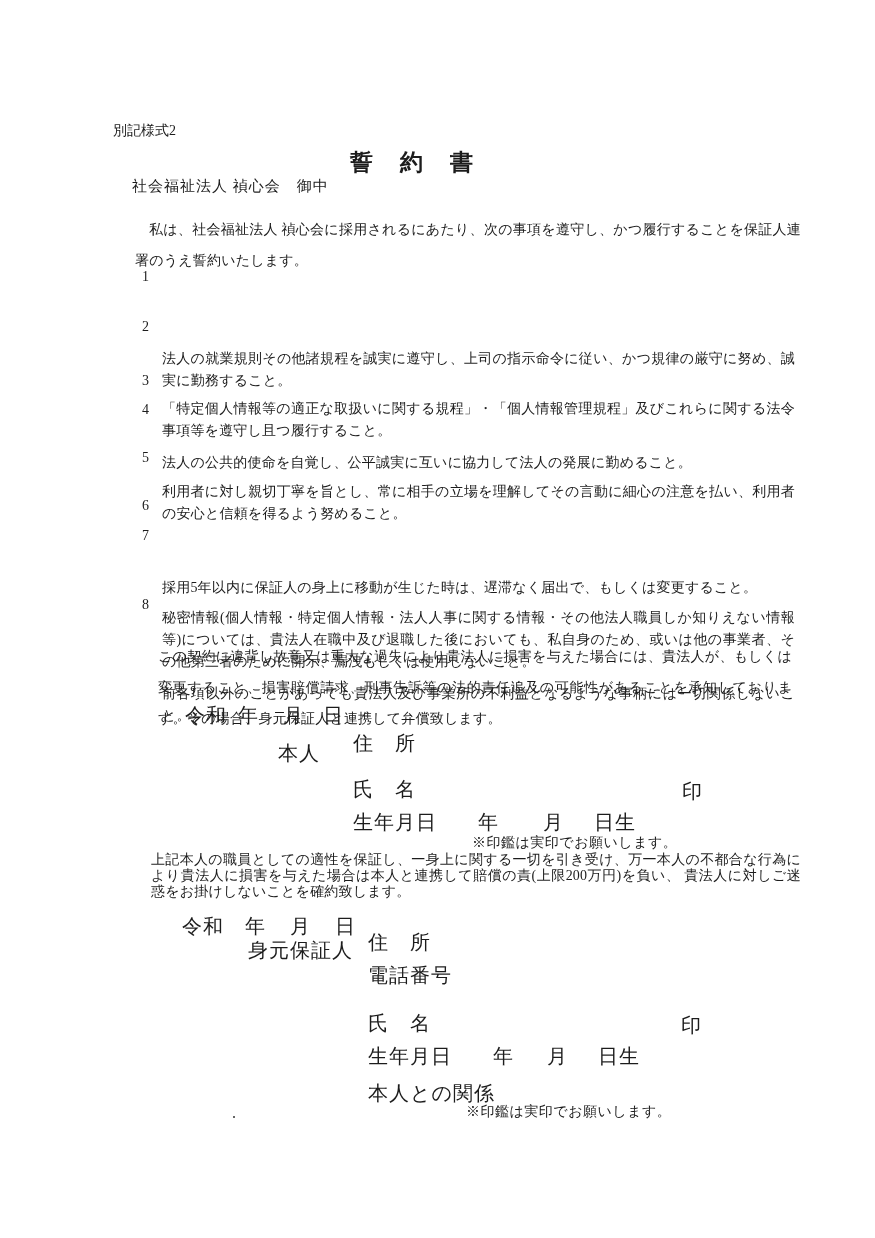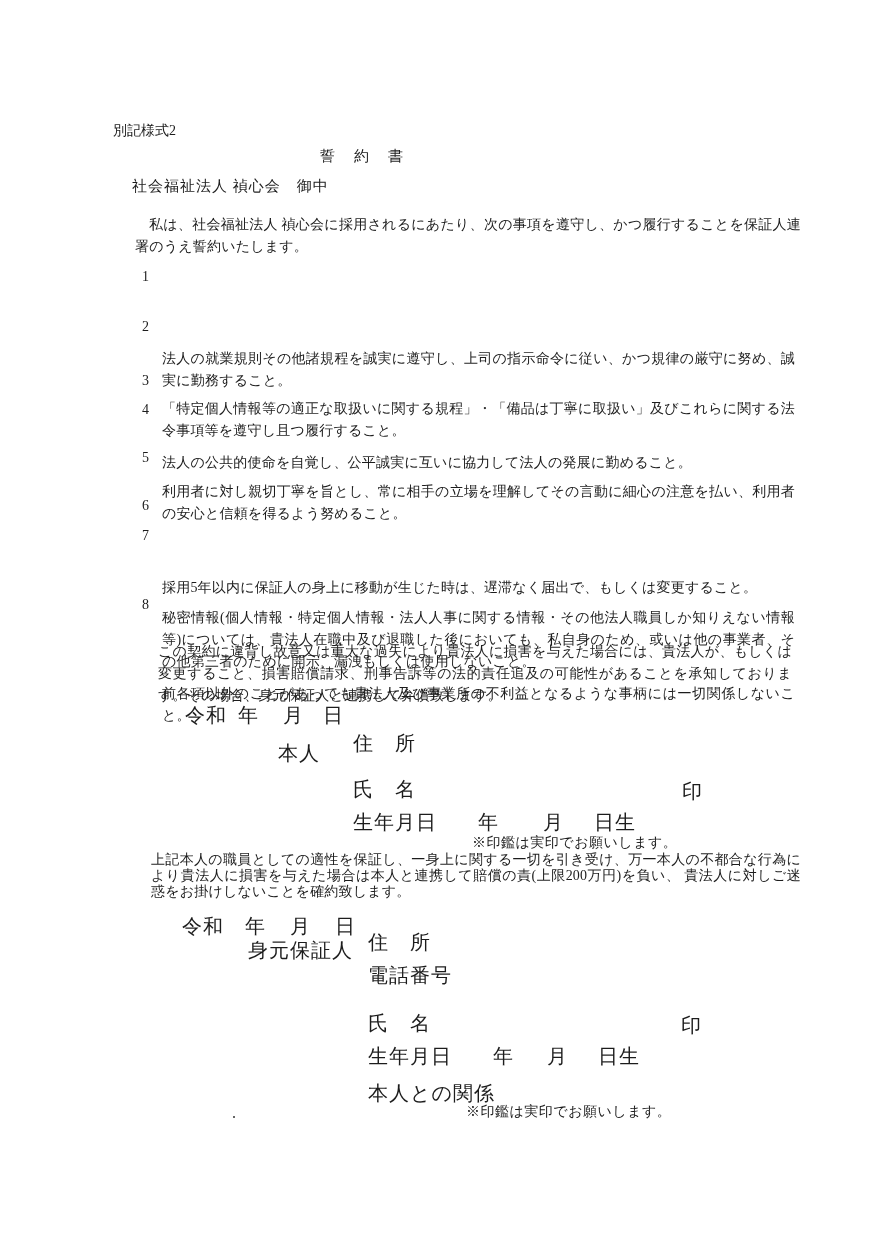--- a/index.html
+++ b/index.html
@@ -7,23 +7,23 @@
     position:relative;
     width:875px;height:1238px;
     background:#ffffff;
     font-family:"Liberation Serif","DejaVu Serif",serif;
     color:#1c1c1c;
     overflow:hidden;
     -webkit-font-smoothing:none;
   }
   .abs{position:absolute;white-space:pre-wrap;}
   .form-label{left:113px;top:122px;font-size:14px;}
-  .title{left:320px;top:147px;font-size:15px;letter-spacing:2px;}
+  .title{left:350px;top:147px;font-size:23px;letter-spacing:2px;font-weight:bold;}
   .addressee{left:132px;top:177px;font-size:15px;letter-spacing:1px;}
-  .para{font-size:14px;line-height:22px;letter-spacing:0.2px;text-align:justify;}
+  .para{font-size:14px;line-height:31px;letter-spacing:0.2px;text-align:justify;}
   .intro{left:135px;top:214px;width:666px;text-indent:14px;}
   .item{left:140px;width:656px;font-size:14px;line-height:22px;letter-spacing:0.2px;}
   .item .num{position:absolute;left:2px;top:0;}
   .item .itext{display:block;margin-left:22px;width:633px;text-align:justify;margin-top:16px;}
   .item8 .num{top:-7px;}
   .liability{left:158px;top:641px;width:634px;}
   .g-para{left:151px;top:852px;width:650px;line-height:16px;}
   .lbl{font-size:20px;letter-spacing:1px;white-space:nowrap;}
   .note{font-size:14px;letter-spacing:0.5px;white-space:nowrap;}
   .speck{left:233px;top:1116px;width:2px;height:2px;background:#333;border-radius:50%;}
@@ -38,21 +38,21 @@
   <div class="abs addressee">社会福祉法人 禎心会　御中</div>
 
   <div class="abs para intro">私は、社会福祉法人 禎心会に採用されるにあたり、次の事項を遵守し、かつ履行することを保証人連署のうえ誓約いたします。</div>
 
   <div class="abs item" style="top:266px">
     <span class="num">1</span>
     <span class="itext">法人の就業規則その他諸規程を誠実に遵守し、上司の指示命令に従い、かつ規律の厳守に努め、誠実に勤務すること。</span>
   </div>
   <div class="abs item" style="top:316px">
     <span class="num">2</span>
-    <span class="itext">「特定個人情報等の適正な取扱いに関する規程」・「備品は丁寧に取扱い」及びこれらに関する法令事項等を遵守し且つ履行すること。</span>
+    <span class="itext">「特定個人情報等の適正な取扱いに関する規程」・「個人情報管理規程」及びこれらに関する法令事項等を遵守し且つ履行すること。</span>
   </div>
   <div class="abs item" style="top:370px">
     <span class="num">3</span>
     <span class="itext">法人の公共的使命を自覚し、公平誠実に互いに協力して法人の発展に勤めること。</span>
   </div>
   <div class="abs item" style="top:399px">
     <span class="num">4</span>
     <span class="itext">利用者に対し親切丁寧を旨とし、常に相手の立場を理解してその言動に細心の注意を払い、利用者の安心と信頼を得るよう努めること。</span>
   </div>
   <div class="abs item" style="top:447px">

